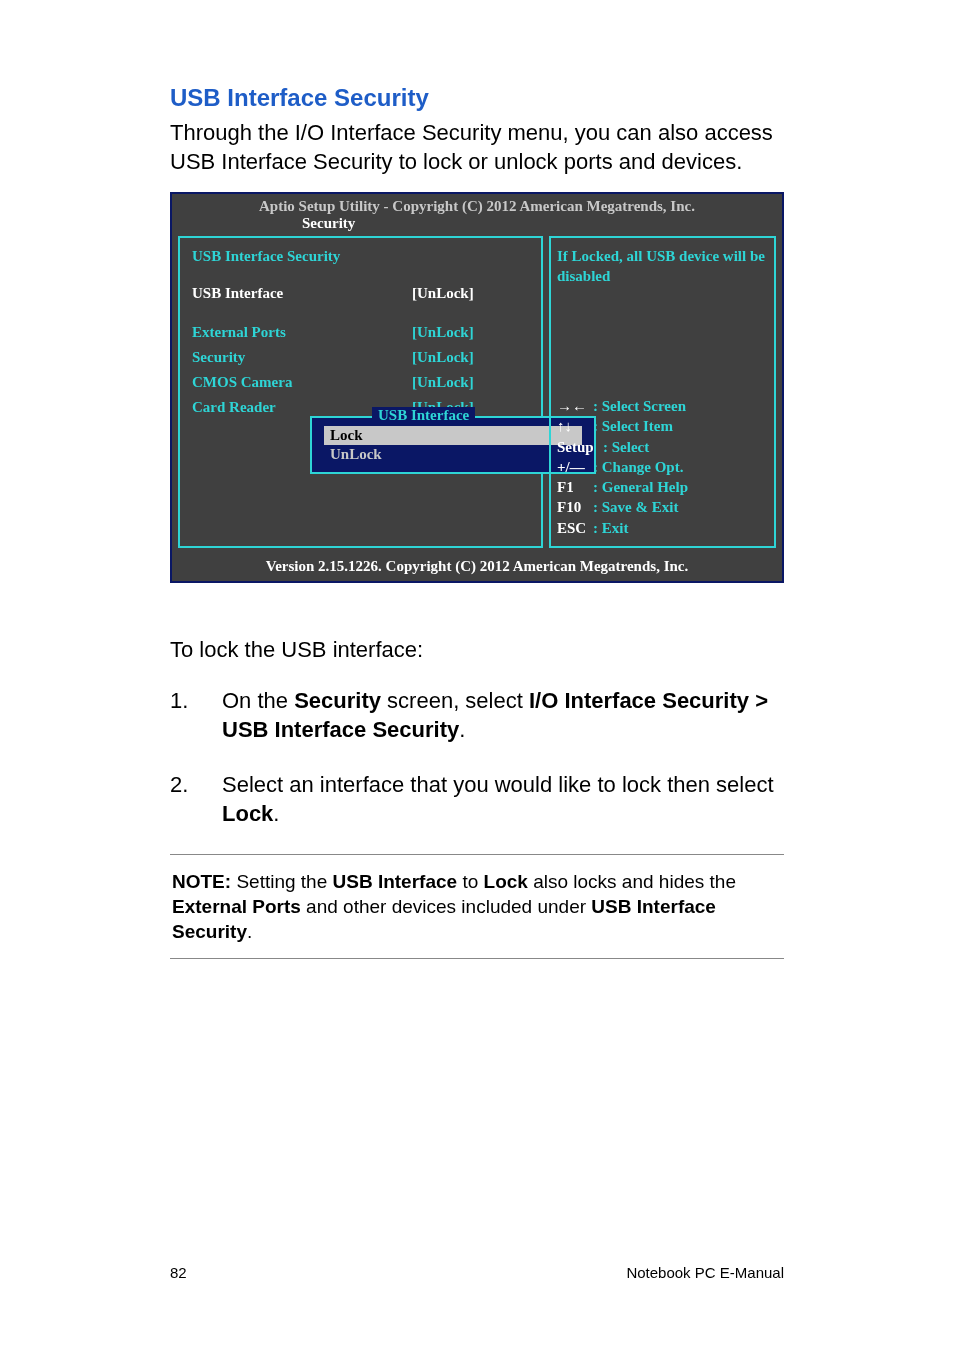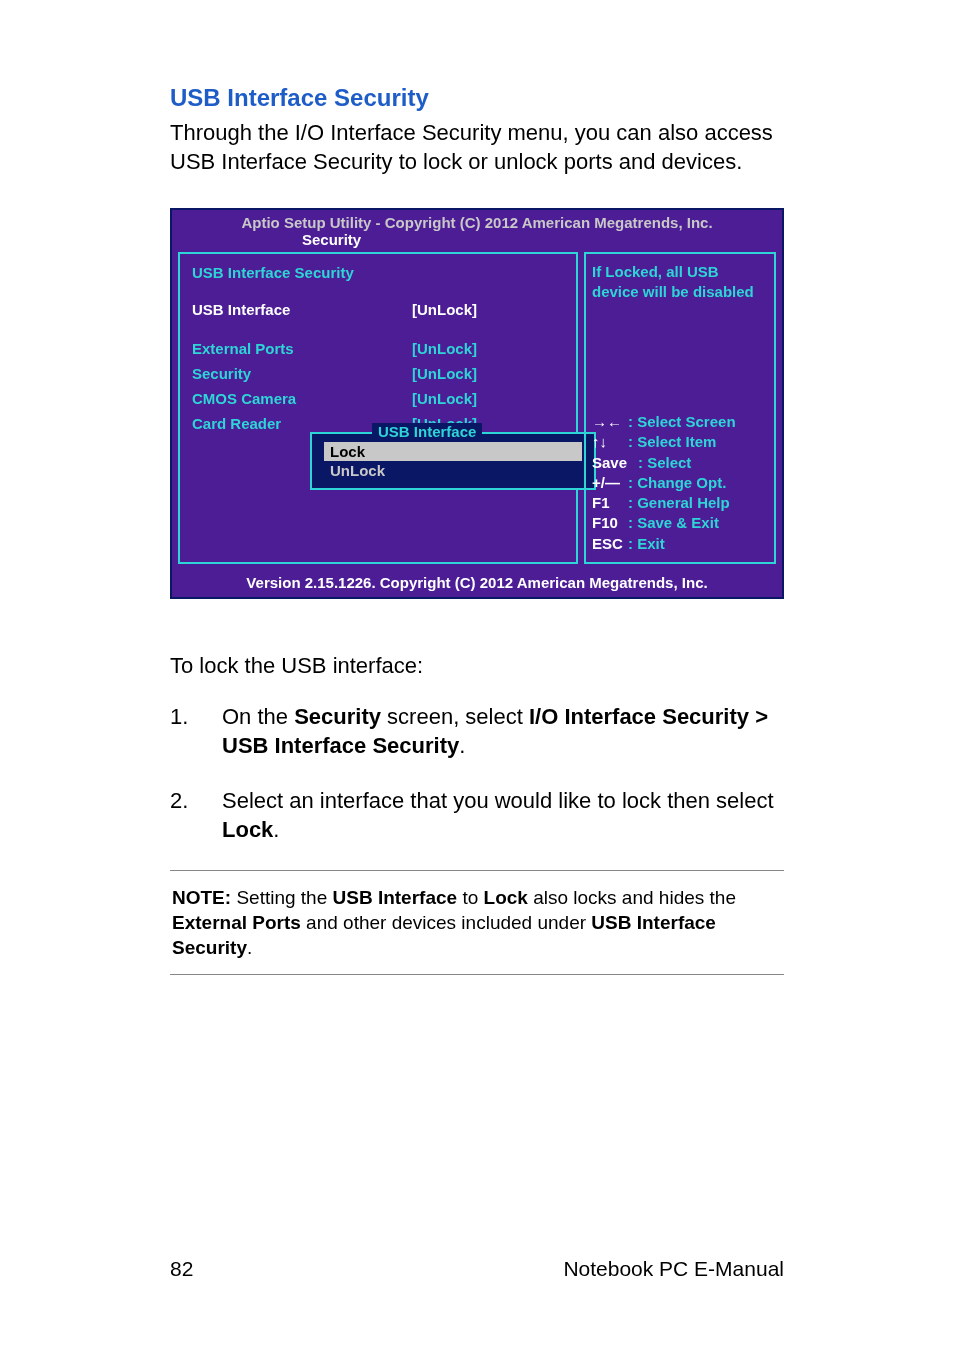--- a/index.html
+++ b/index.html
@@ -20,28 +20,28 @@
     }
     .section-title {
       color: #1e5dc7;
       font-size: 24px;
       font-weight: 700;
       margin-bottom: 6px;
     }
     .intro-text {
       font-size: 22px;
       line-height: 1.32;
-      margin-bottom: 32px;
+      margin-bottom: 16px;
     }
     
     .bios {
       width: 100%;
-      background: #4c1d95;
+      background: #404040;
       border: 2px solid #0a1765;
-      font-family: Liberation Sans, sans-serif;
+      font-family: Liberation Serif, serif;
       font-size: 15px;
       color: #c8c8c8;
       font-weight: bold;
     }
     .bios-title-row {
       text-align: center;
       padding: 4px 0 0 0;
       font-weight: bold;
     }
     .bios-tabs {
@@ -59,21 +59,21 @@
     .bios-left, .bios-right {
       border: 2px solid #2ed5d6;
       position: relative;
     }
     .bios-left {
       flex: 1;
       padding: 10px 12px;
       min-height: 310px;
     }
     .bios-right {
-      width: 192px;
+      width: 227px;
       padding: 8px 6px;
       display: flex;
       flex-direction: column;
     }
     .bios-heading {
       color: #2ed5d6;
       font-weight: bold;
       margin-bottom: 12px;
     }
     .bios-row {
@@ -180,21 +180,21 @@
       font-size: 19px;
       line-height: 1.32;
     }
     .page-footer {
       position: absolute;
       bottom: 64px;
       left: 170px;
       right: 170px;
       display: flex;
       justify-content: space-between;
-      font-size: 21px;
+      font-size: 15px;
       text-align: center;
     }
     b { font-weight: 700; }
   </style>
 </head>
 <body>
 
 <div class="page">
   <div class="section-title">USB Interface Security</div>
   <div class="intro-text">Through the I/O Interface Security menu, you can also access USB Interface Security to lock or unlock ports and devices.</div>
@@ -234,21 +234,21 @@
           <div class="bios-popup-title">USB Interface</div>
           <div class="popup-item sel">Lock</div>
           <div class="popup-item unsel">UnLock</div>
         </div>
       </div>
       <div class="bios-right">
         <div class="bios-right-top">If Locked, all USB device will be disabled</div>
         <div class="bios-right-bottom">
           <div><span class="key">→←</span><span>: Select Screen</span></div>
           <div><span class="key">↑↓</span><span>: Select Item</span></div>
-          <div><span class="key narrow">Save</span><span>: Select</span></div>
+          <div><span class="key narrow">Setup</span><span>: Select</span></div>
           <div><span class="key">+/—</span><span>: Change Opt.</span></div>
           <div><span class="key">F1</span><span>: General Help</span></div>
           <div><span class="key">F10</span><span>: Save &amp; Exit</span></div>
           <div><span class="key">ESC</span><span>: Exit</span></div>
         </div>
       </div>
     </div>
     <div class="bios-footer">Version 2.15.1226. Copyright (C) 2012 American Megatrends, Inc.</div>
   </div>
 

